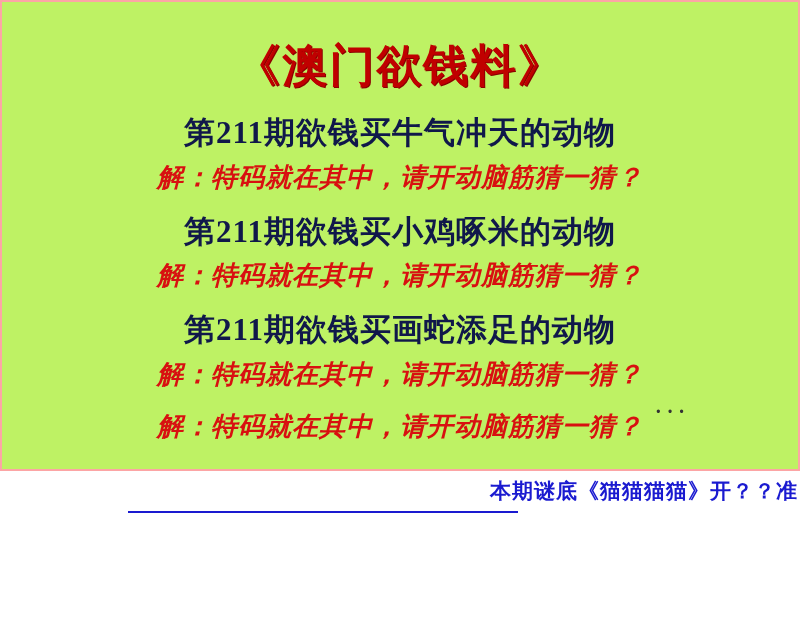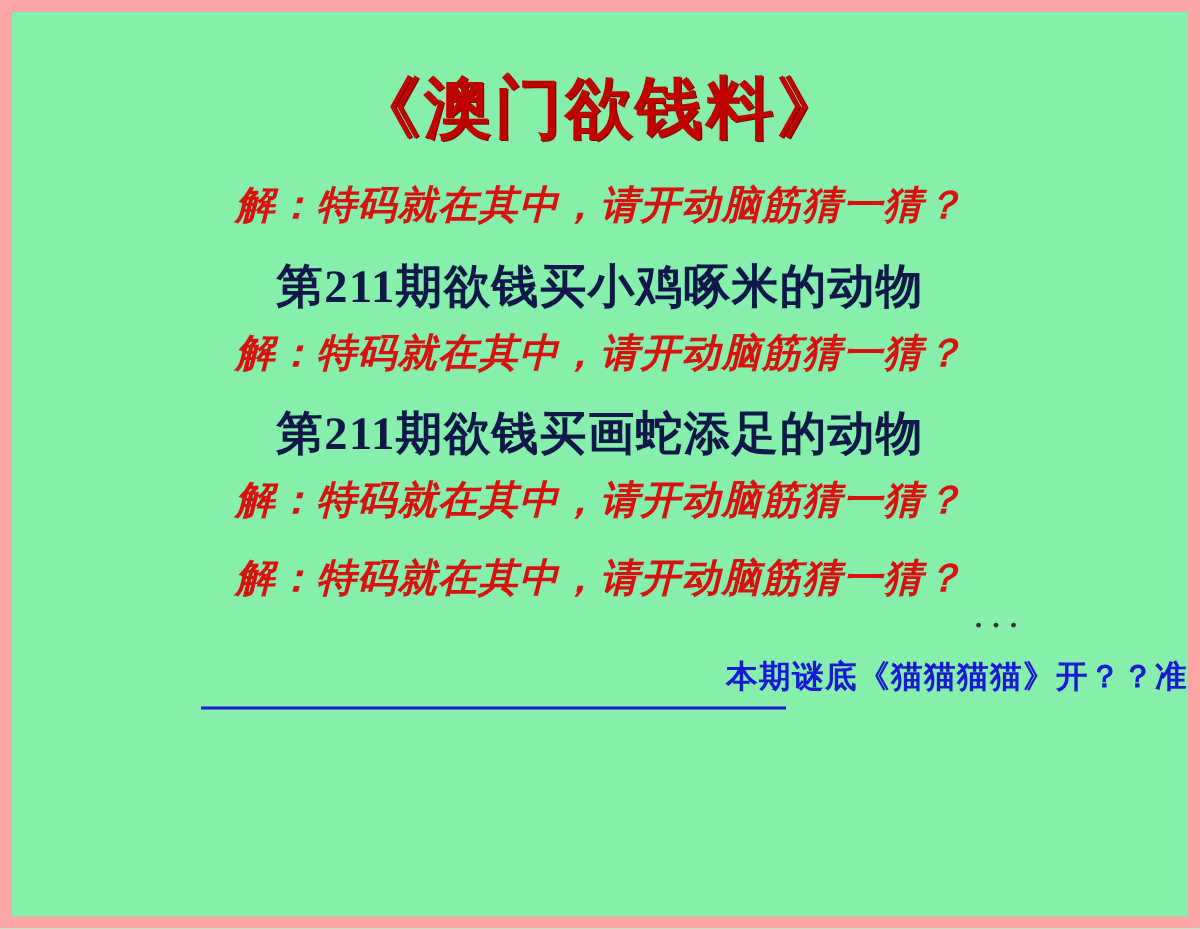--- a/index.html
+++ b/index.html
@@ -9,24 +9,24 @@
   body {
     width: 800px;
     height: 619px;
     background: #ffffff;
     font-family: "Liberation Serif", "DejaVu Serif", serif;
     overflow: hidden;
   }
   .page {
     position: relative;
     width: 800px;
-    height: 619px;
+    height: 471px;
     box-sizing: border-box;
-    border: 8px solid #fca5a5;
-    background: #86efac;
+    border: 2px solid #fca5a5;
+    background: #bef264;
   }
   .title {
     text-align: center;
     color: #c00000;
     font-size: 45px;
     font-weight: bold;
     letter-spacing: 2px;
     margin-top: 34px;
     text-shadow: 1px 1px 0 #8a0000;
   }
@@ -86,20 +86,21 @@
   }
 </style>
 </head>
 <body>
 
 <div class="page">
 
   <div class="title">《澳门欲钱料》</div>
 
   <div class="block block-1">
+    <div class="line-main">第211期欲钱买牛气冲天的动物</div>
     <div class="line-sub">解：特码就在其中，请开动脑筋猜一猜？</div>
   </div>
 
   <div class="block block-2">
     <div class="line-main">第211期欲钱买小鸡啄米的动物</div>
     <div class="line-sub">解：特码就在其中，请开动脑筋猜一猜？</div>
   </div>
 
   <div class="block block-3">
     <div class="line-main">第211期欲钱买画蛇添足的动物</div>

